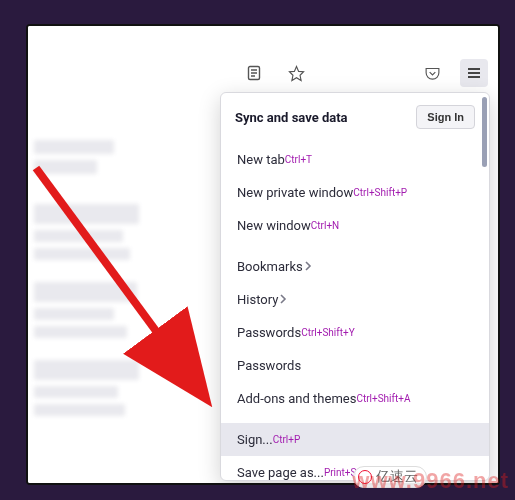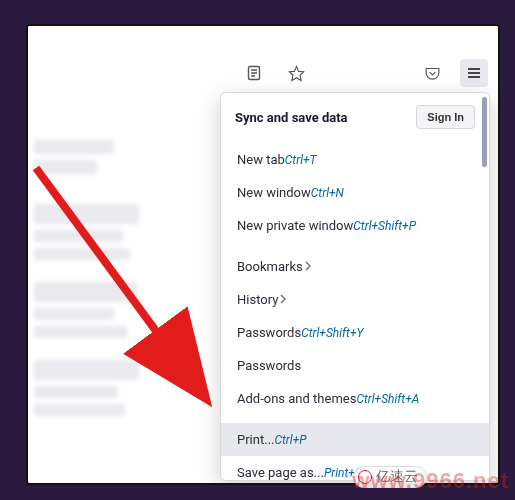--- a/index.html
+++ b/index.html
@@ -89,21 +89,21 @@
     background: linear-gradient(90deg,#ff3b6b 0%,#ff9a3b 30%,#6bd96b 55%,#3bbfff 80%,#7a5cff 100%);
     opacity: .7;
   }
   .menu-sep { height: 1px; background: #e3e3e8; margin: 4px 0; }
   .menu-item {
     display: flex; align-items: center; justify-content: flex-start;
     padding: 9px 16px 9px 16px;
     font-size: 13px; color: #2c2c3a;
     cursor: default;
   }
-  .menu-item .shortcut { font-size: 12px; color: #0369a1; font-style: italic; }
+  .menu-item .shortcut { font-size: 10px; color: #a21caf; }
   .menu-item .chev { color: #7a7a88; }
   .menu-item.highlight { background: #e7e7ee; }
   .arrow {
     position: absolute;
     left: 28px; top: 160px;
     width: 190px; height: 250px;
     pointer-events: none;
     z-index: 20;
   }
   .watermark {
@@ -189,26 +189,26 @@
       <span class="menu-header-title">Sync and save data</span>
       <button class="signin-btn">Sign In</button>
     </div>
     <div class="rainbow"></div>
 
     <div class="menu-item">
       <span>New tab</span>
       <span class="shortcut">Ctrl+T</span>
     </div>
     <div class="menu-item">
+      <span>New private window</span>
+      <span class="shortcut">Ctrl+Shift+P</span>
+    </div>
+    <div class="menu-item">
       <span>New window</span>
       <span class="shortcut">Ctrl+N</span>
-    </div>
-    <div class="menu-item">
-      <span>New private window</span>
-      <span class="shortcut">Ctrl+Shift+P</span>
     </div>
 
     <div class="menu-sep"></div>
 
     <div class="menu-item">
       <span>Bookmarks</span>
       <span class="chev">
         <svg width="10" height="10" viewBox="0 0 10 10" fill="none" stroke="currentColor" stroke-width="1.6">
             <polyline points="3 1 7 5 3 9"></polyline>
           </svg>
@@ -231,21 +231,21 @@
       <span></span>
     </div>
     <div class="menu-item">
       <span>Add-ons and themes</span>
       <span class="shortcut">Ctrl+Shift+A</span>
     </div>
 
     <div class="menu-sep"></div>
 
     <div class="menu-item highlight">
-      <span>Print...</span>
+      <span>Sign...</span>
       <span class="shortcut">Ctrl+P</span>
     </div>
     <div class="menu-item">
       <span>Save page as...</span>
       <span class="shortcut">Print+S</span>
     </div>
 
   </div>
 </div>
 

